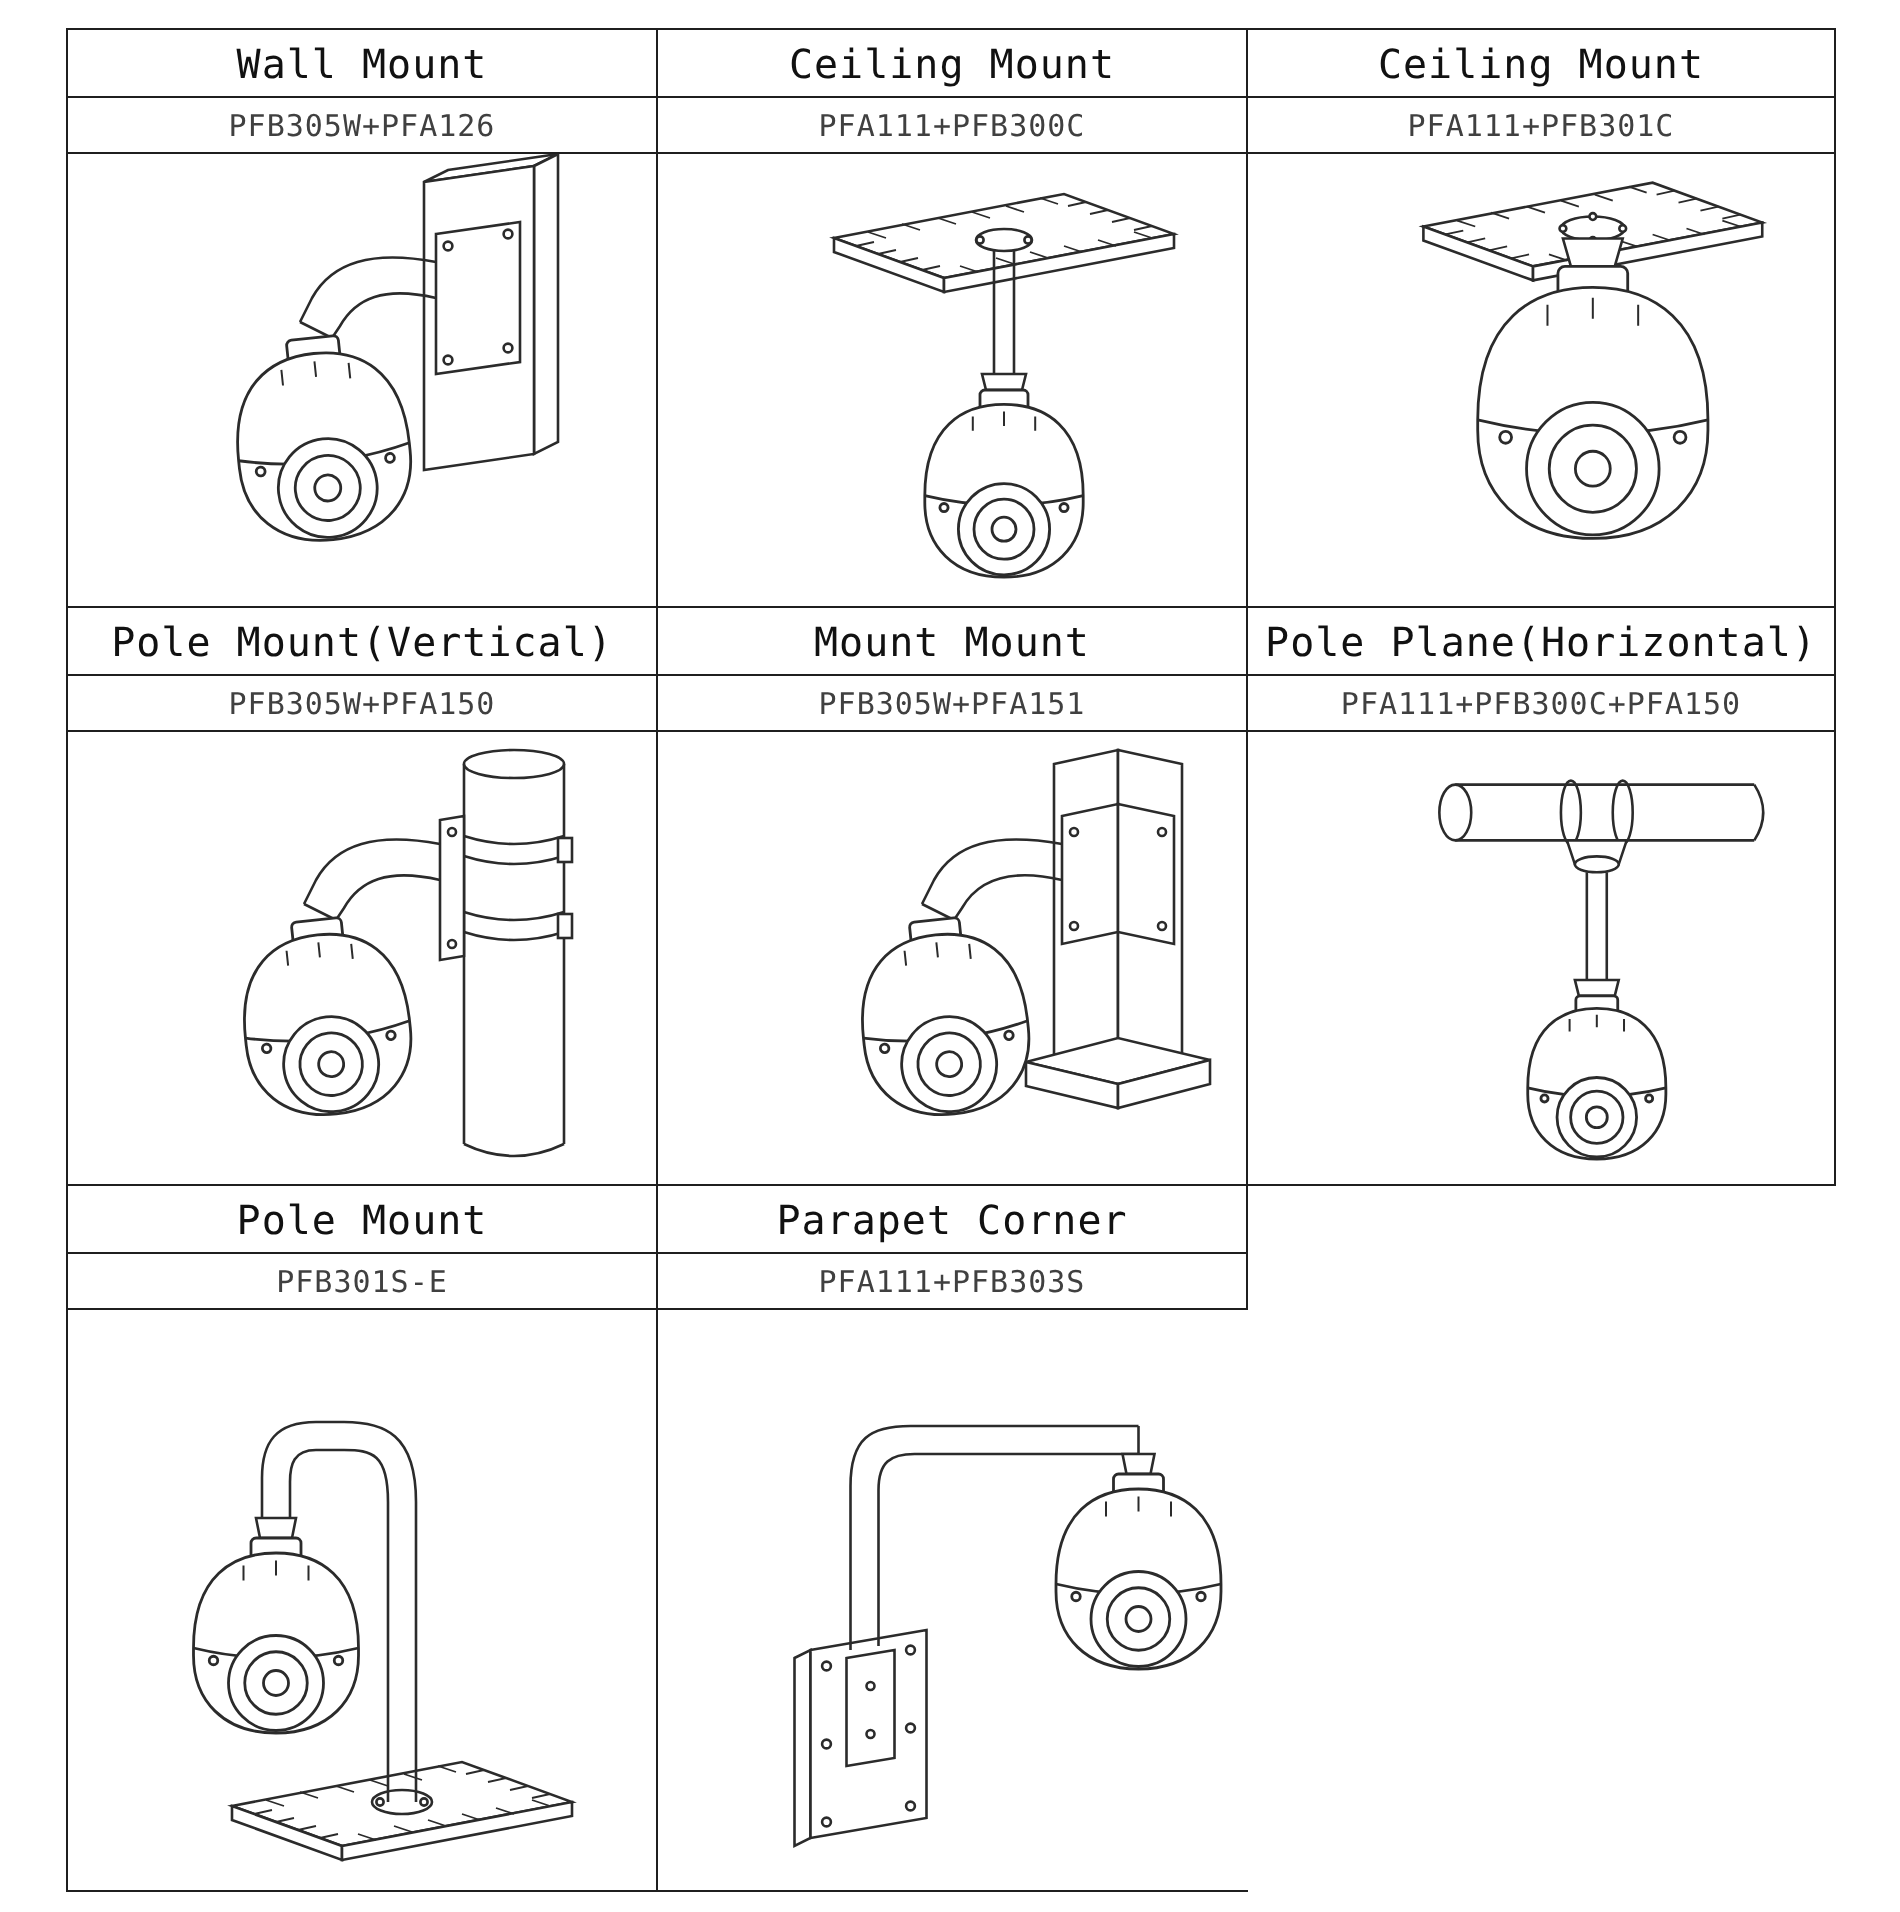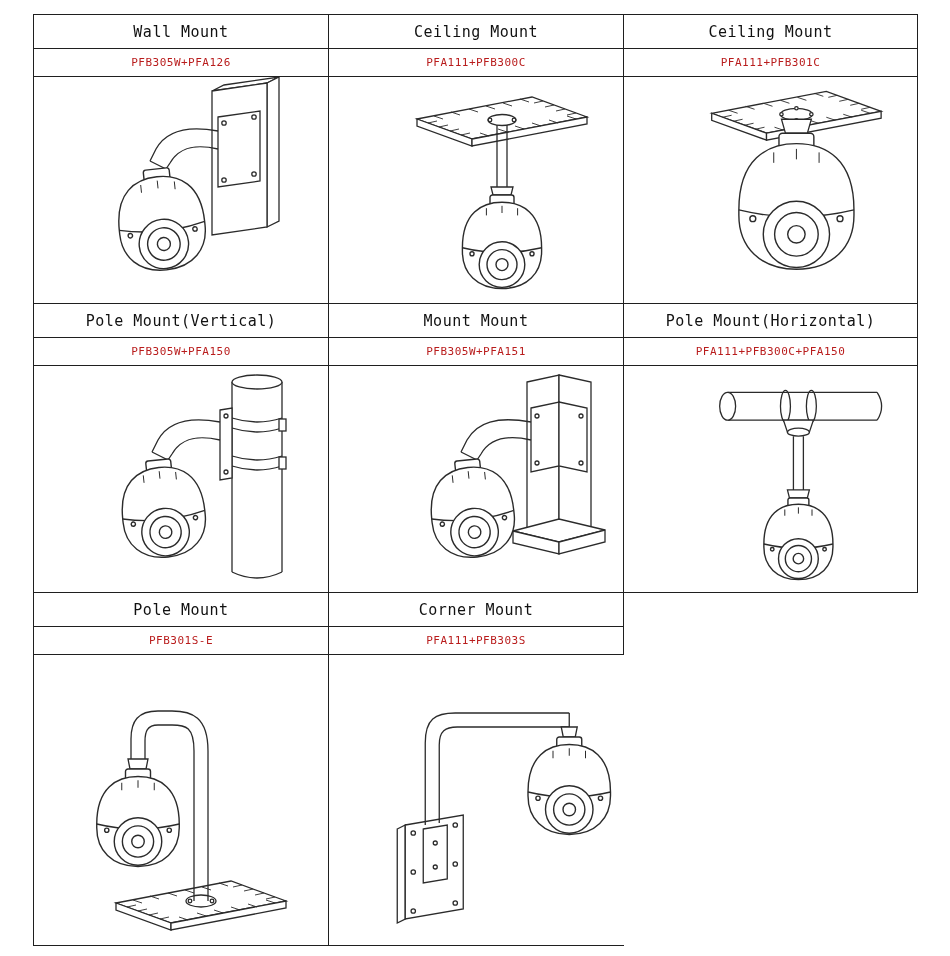--- a/index.html
+++ b/index.html
@@ -19,31 +19,31 @@
     border:1px solid #1f1f1f;
     padding:0;
     background:#ffffff;
   }
   td.empty{ border:none; }
   td.no-right{ border-right:none; }
   td.title-cell{
     height:33px;
     text-align:center;
     vertical-align:middle;
-    font-size:15px;
+    font-size:20px;
     color:#111111;
     letter-spacing:0.5px;
     white-space:nowrap;
   }
   td.part-cell{
     height:27px;
     text-align:center;
     vertical-align:middle;
-    font-size:11px;
-    color:#b91c1c;
+    font-size:15px;
+    color:#404040;
     letter-spacing:0.5px;
     white-space:nowrap;
   }
   td.draw-cell{ height:226px; }
   td.draw-cell-tall{ height:290px; }
   svg.drawing{
     display:block;
     width:100%;
     height:100%;
   }
@@ -141,21 +141,21 @@
           <polygon points="158,42 188,42 184,56 162,56"></polygon>
         </g>
         <use href="#ptz-cam" transform="translate(173,56) scale(1.75)"></use>
       </svg>
     </td>
   </tr>
 
   <tr>
     <td class="title-cell"><span>Pole Mount(Vertical)</span></td>
     <td class="title-cell"><span>Mount Mount</span></td>
-    <td class="title-cell"><span>Pole Mount(Horizontal)</span></td>
+    <td class="title-cell"><span>Pole Plane(Horizontal)</span></td>
   </tr>
 
   <tr>
     <td class="part-cell"><span>PFB305W+PFA150</span></td>
     <td class="part-cell"><span>PFB305W+PFA151</span></td>
     <td class="part-cell"><span>PFA111+PFB300C+PFA150</span></td>
   </tr>
 
   <tr>
     <td class="draw-cell">
@@ -212,21 +212,21 @@
           <path fill="none" d="M170,70 V124 M180,70 V124"></path>
           <polygon points="164,124 186,124 184,132 166,132"></polygon>
         </g>
         <use href="#ptz-cam" transform="translate(175,132) scale(1.05)"></use>
       </svg>
     </td>
   </tr>
 
   <tr>
     <td class="title-cell"><span>Pole Mount</span></td>
-    <td class="title-cell"><span>Corner Mount</span></td>
+    <td class="title-cell"><span>Parapet Corner</span></td>
     <td class="empty"></td>
   </tr>
 
   <tr>
     <td class="part-cell"><span>PFB301S-E</span></td>
     <td class="part-cell"><span>PFA111+PFB303S</span></td>
     <td class="empty"></td>
   </tr>
 
   <tr>

